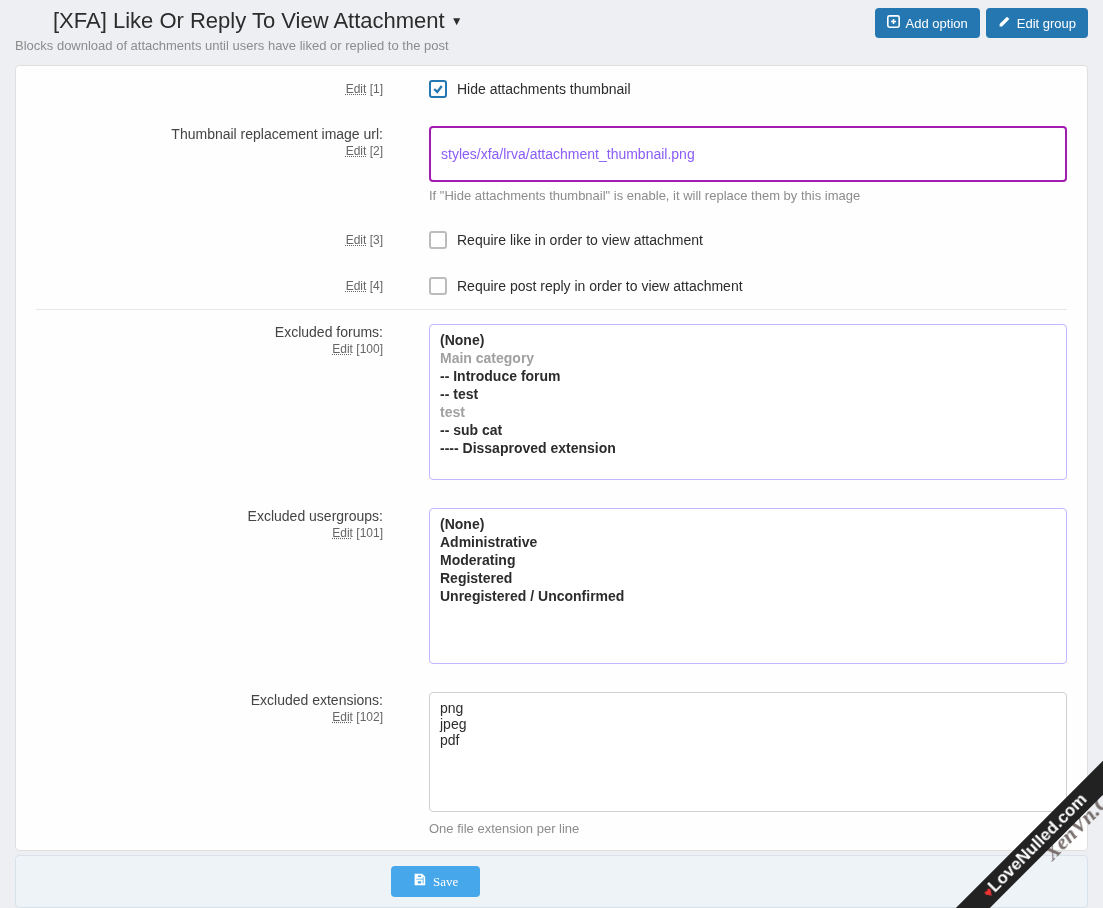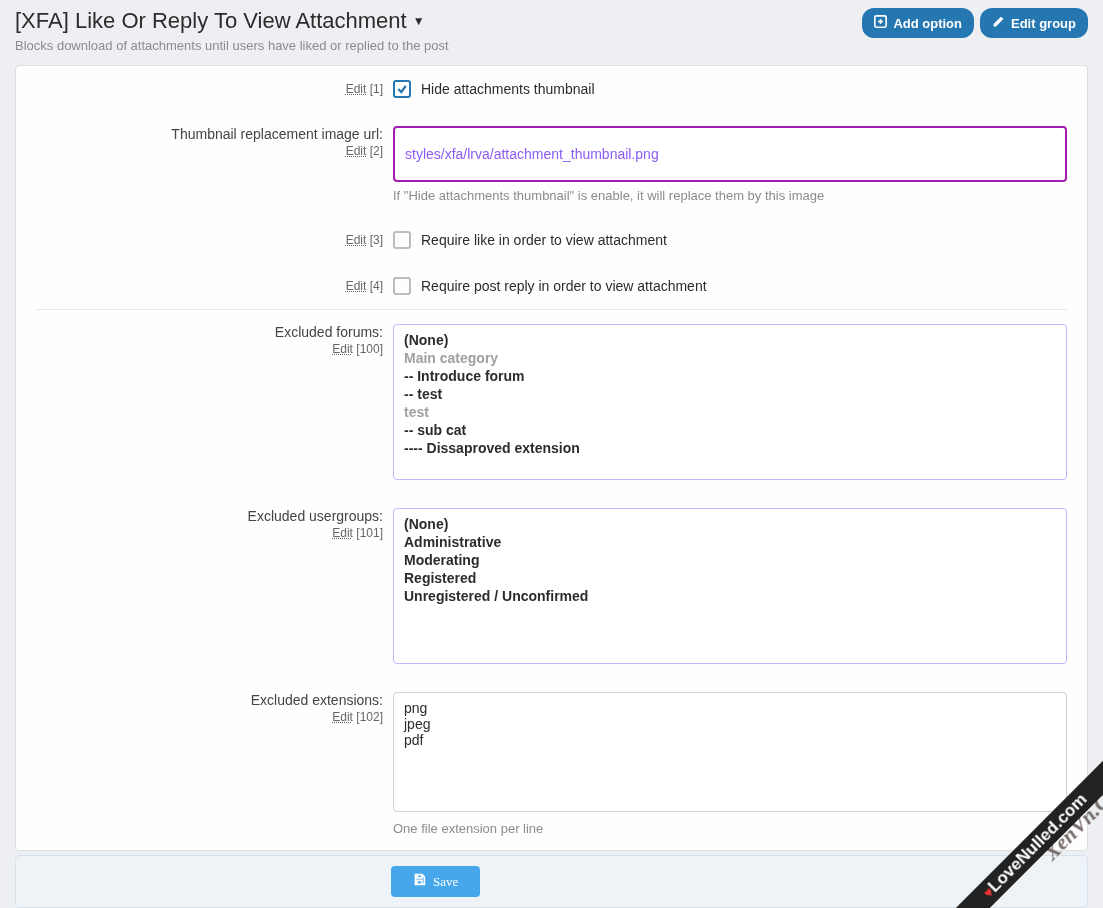--- a/index.html
+++ b/index.html
@@ -17,41 +17,42 @@
   align-items: flex-start;
 }
 .header-left { flex: 1; }
 .page-title {
   font-size: 22px;
   font-weight: 400;
   color: #2c2c2c;
   display: flex;
   align-items: center;
   gap: 6px;
+  margin-left: 38px;
 }
 .page-title .caret {
   font-size: 12px;
 }
 .page-desc {
   color: #8c8c8c;
   font-size: 13px;
   margin-top: 4px;
 }
 .header-right {
   display: flex;
   gap: 6px;
 }
 .btn {
   background: #2577b1;
   color: #fff;
   border: none;
-  border-radius: 12px;
+  border-radius: 4px;
   padding: 7px 12px;
   font-size: 13px;
-  font-weight: 700;
+  font-weight: 400;
   cursor: pointer;
   display: inline-flex;
   align-items: center;
   gap: 6px;
 }
 .btn svg { width: 13px; height: 13px; fill: #fff; }
 .main {
   margin: 0 15px;
   background: #fefefe;
   border: 1px solid #dfdfdf;
@@ -76,20 +77,21 @@
   margin-top: 2px;
 }
 .form-label .edit-link a {
   color: #666;
   text-decoration: underline;
   text-decoration-style: dotted;
 }
 .form-control {
   flex: 1;
   padding-right: 20px;
+  margin-left: 36px;
 }
 .checkbox-row {
   display: flex;
   align-items: center;
   gap: 10px;
   font-size: 14px;
   color: #2c2c2c;
 }
 .check {
   width: 18px;

